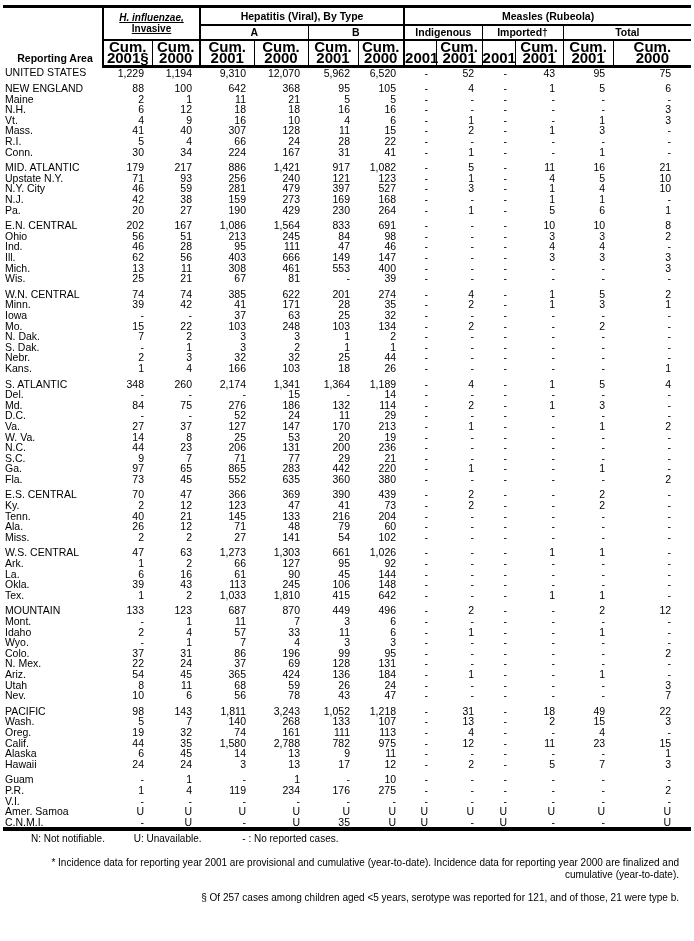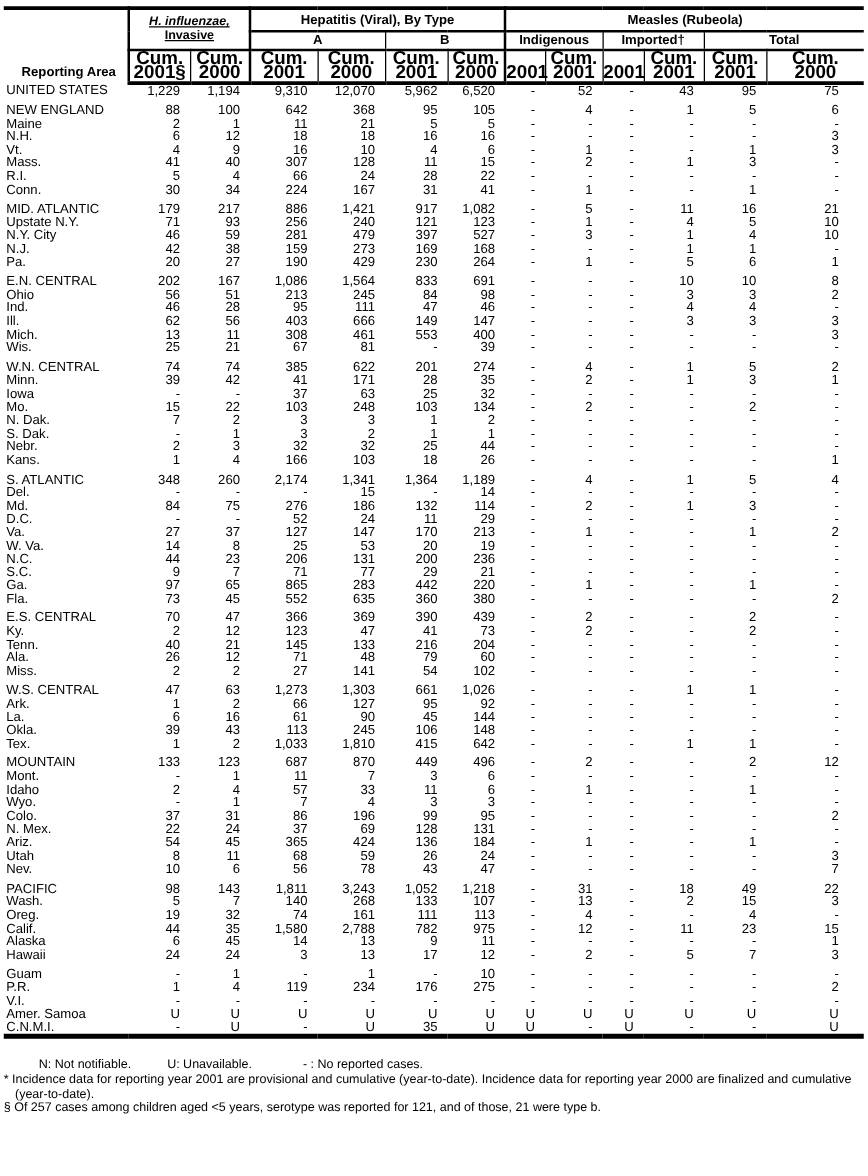--- a/index.html
+++ b/index.html
@@ -34,25 +34,25 @@
   thead tr.subrow th { border-bottom: 3px solid #000; }
   th.th-area { text-align: center; vertical-align: bottom; font-size: 10.5px; padding-left: 5px; padding-bottom: 2px; }
 
   tbody td { font-size: 10.5px; line-height: 10.6px; height: 10.6px; padding: 0; white-space: nowrap; }
   tbody td.area { text-align: left; padding-left: 2px; }
   tbody td.num  { text-align: right; padding-right: 8px; }
   tbody td.num:last-child { padding-right: 20px; }
   tbody tr.section-start td { padding-top: 5px; height: 15.6px; }
   tbody tr:last-child td { border-bottom: 4px solid #000; }
 
-  .legend { font-size: 10px; line-height: 12px; margin-top: 15px; padding-left: 28px; }
+  .legend { font-size: 10px; line-height: 12px; margin-top: 2px; padding-left: 28px; }
   .legend .l2 { margin-left: 26px; }
   .legend .l3 { margin-left: 38px; }
 
-  .footnotes p { margin: 0; font-size: 10px; line-height: 11.6px; padding-left: 9px; text-indent: -9px; }
+  .footnotes p { margin: 12px; font-size: 10px; line-height: 11.6px; padding-left: 9px; text-indent: -9px; text-align: right; }
 </style>
 </head>
 <body>
 
 <div class="page">
 
 
   <table>
     <colgroup>
       <col style="width:100px">

